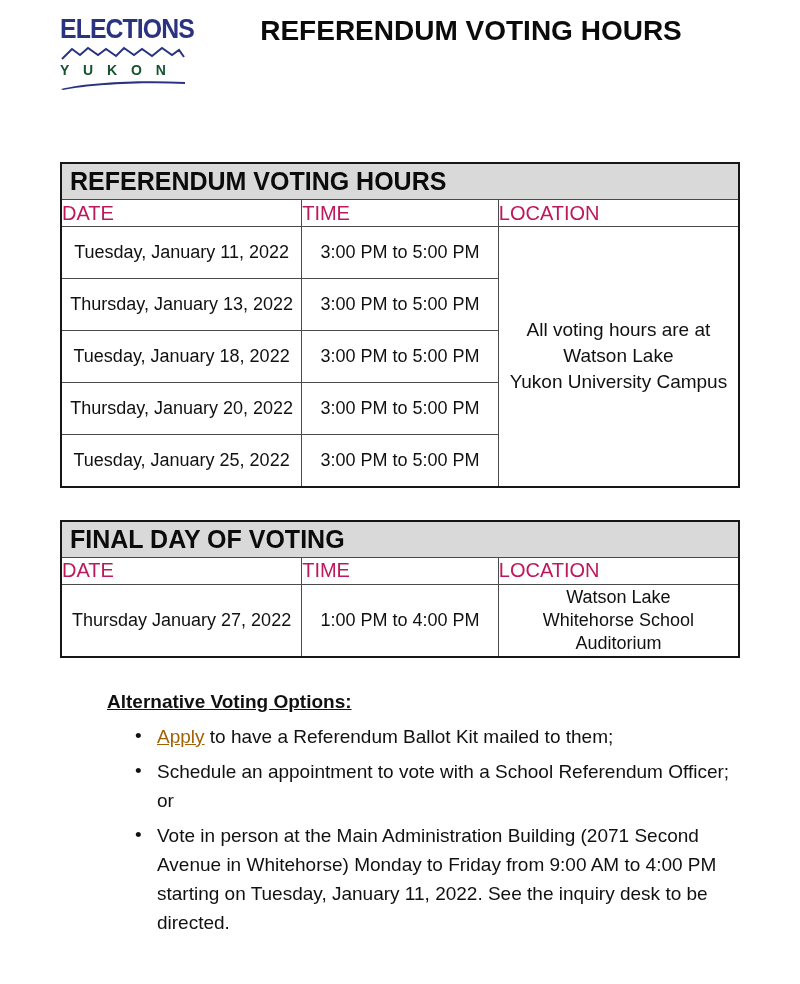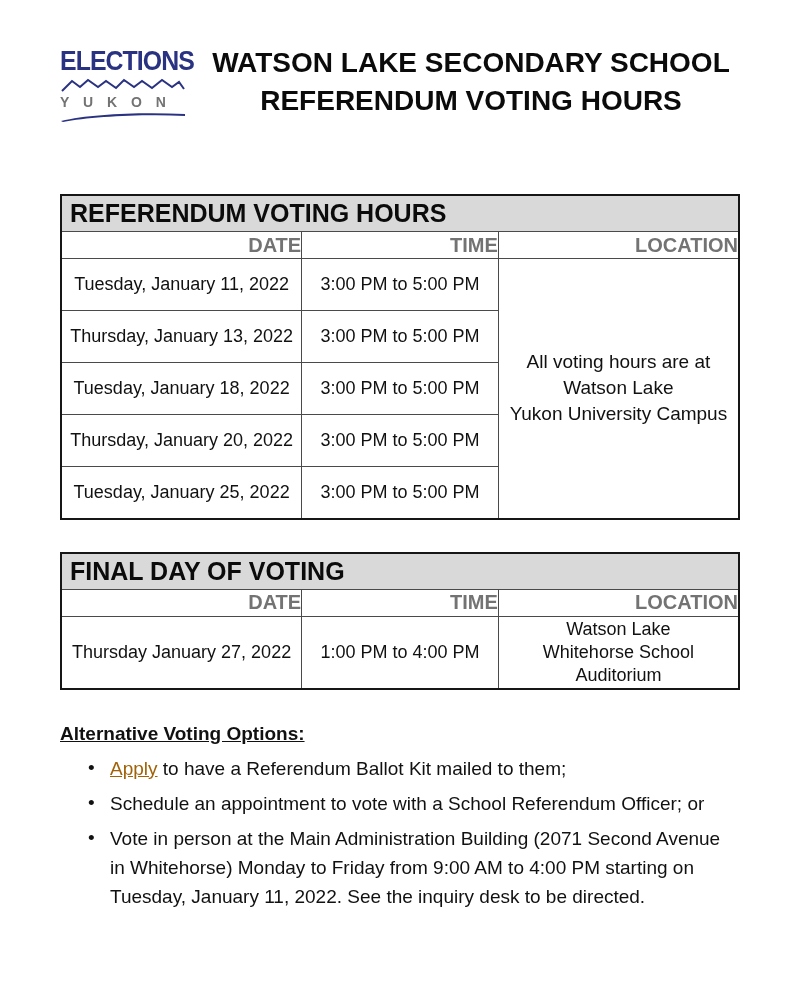--- a/index.html
+++ b/index.html
@@ -1,69 +1,68 @@
 <!DOCTYPE html>
 <html><head>
 <meta charset="utf-8">
 <style>
   html,body{margin:0;padding:0;background:#fff;}
   body{width:800px;height:984px;font-family:"Liberation Sans",sans-serif;color:#111;overflow:hidden;}
-  .page{width:800px;height:848px;box-sizing:border-box;padding:44px 60px 0 60px;}
+  .page{width:800px;height:848px;box-sizing:border-box;padding:12px 60px 0 60px;}
 
   
   .header{display:flex;align-items:flex-start;}
   .logo{width:132px;flex:0 0 132px;padding-top:4px;}
   .logo-word1{font-weight:bold;font-size:27px;letter-spacing:-1px;transform:scaleX(.92);transform-origin:left;line-height:1;}
   .logo-art{display:block;margin-top:2px;}
   .title-block{flex:1;text-align:center;padding-left:10px;}
   .title-line{font-weight:bold;font-size:28px;line-height:38px;color:#0b0b0b;}
 
   
   .vtable{border-collapse:collapse;width:100%;table-layout:fixed;}
   .vtable td,.vtable th{border:1px solid #4a4a4a;box-sizing:border-box;}
   .vtable{border:2px solid #161616;}
   .table-title{background:#d9d9d9;font-weight:bold;font-size:25px;text-align:left;padding:3px 8px;height:36px;color:#0b0b0b;}
-  .col-head{font-weight:bold;font-size:20px;text-align:right;height:27px;padding:0;color:#737373;}
+  .col-head{font-weight:normal;font-size:20px;text-align:left;height:27px;padding:0;color:#be185d;}
   .cell{font-size:18px;text-align:center;height:52px;padding:0 6px;font-weight:normal;}
   .loc-cell{font-size:19px;text-align:center;vertical-align:middle;line-height:26px;}
   .loc-line{display:block;}
   .t1{margin-top:72px;}
   .t2{margin-top:32px;}
   .t2 .cell{height:69px;}
   .t2 .loc-cell{line-height:23px;font-size:18px;}
   .w-date{width:35.5%;} .w-time{width:29%;} .w-loc{width:35.5%;}
 
   
-  .alt{margin-top:30px;font-size:19px;line-height:28px;}
+  .alt{margin-top:30px;font-size:19px;line-height:28px;margin-left:47px;}
   .alt-head{font-weight:bold;text-decoration:underline;font-size:19px;}
   .alt-intro{margin-top:2px;}
   .bullets{margin:6px 0 0 0;padding:0;list-style:none;}
   .bullets li{display:flex;margin-top:6px;}
   .dot{flex:0 0 22px;margin-left:28px;text-align:left;font-size:19px;}
   .btext{flex:1;font-size:19px;line-height:29px;}
   a.doc-link{color:#a16207;text-decoration:underline;cursor:pointer;}
 </style>
 </head>
 <body>
 
 <div class="page">
 
   <div class="header">
     <div class="logo">
       <div class="logo-word1" style="color:#2a3282;">ELECTIONS</div>
       <svg class="logo-art" width="126" height="16" viewBox="0 0 126 16">
         <polyline points="2,14 12,4 20,10 28,3 38,10 46,4 56,11 64,3 74,10 82,4 92,11 102,3 112,10 119,5 124,12" fill="none" stroke="#2a3282" stroke-width="2"></polyline>
       </svg>
-      <div style="color:#737373;font-weight:bold;font-size:14px;letter-spacing:5px;margin-top:1px;">Y U K O N</div>
+      <div style="color:#14532d;font-weight:bold;font-size:14px;letter-spacing:5px;margin-top:1px;">Y U K O N</div>
       <svg class="logo-art" width="126" height="10" viewBox="0 0 126 10">
         <path d="M1,9 C30,2 80,0 125,2 L125,4 C80,2 30,5 3,10 Z" fill="#2a3282"></path>
       </svg>
     </div>
     <div class="title-block">
-      <div class="title-line">WATSON LAKE SECONDARY SCHOOL</div>
       <div class="title-line">REFERENDUM VOTING HOURS</div>
     </div>
   </div>
 
   <table class="vtable t1">
     <colgroup>
         <col class="w-date">
         <col class="w-time">
         <col class="w-loc">
       </colgroup>

